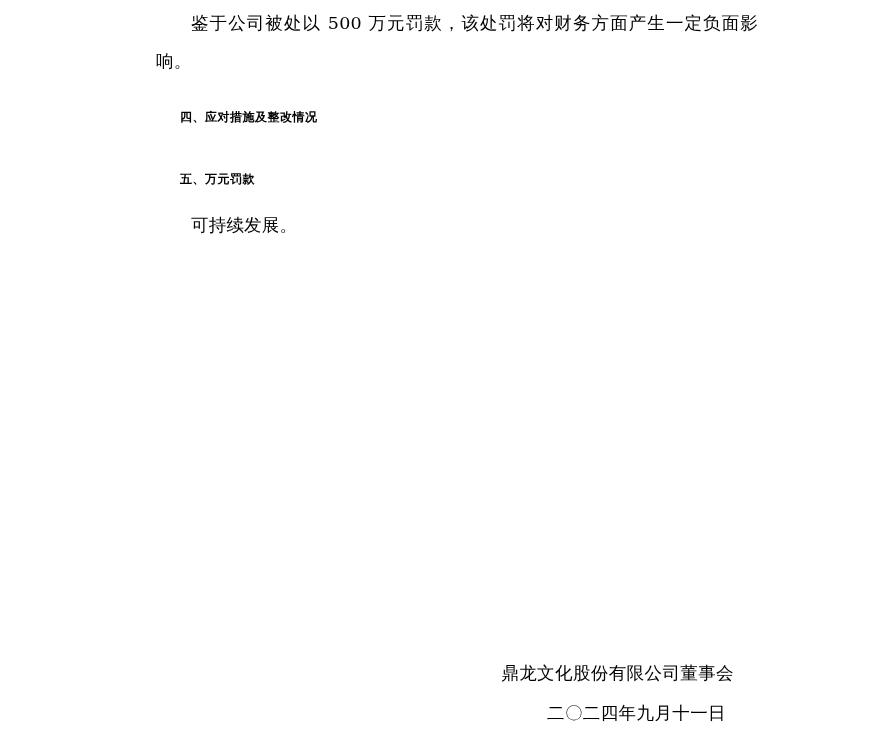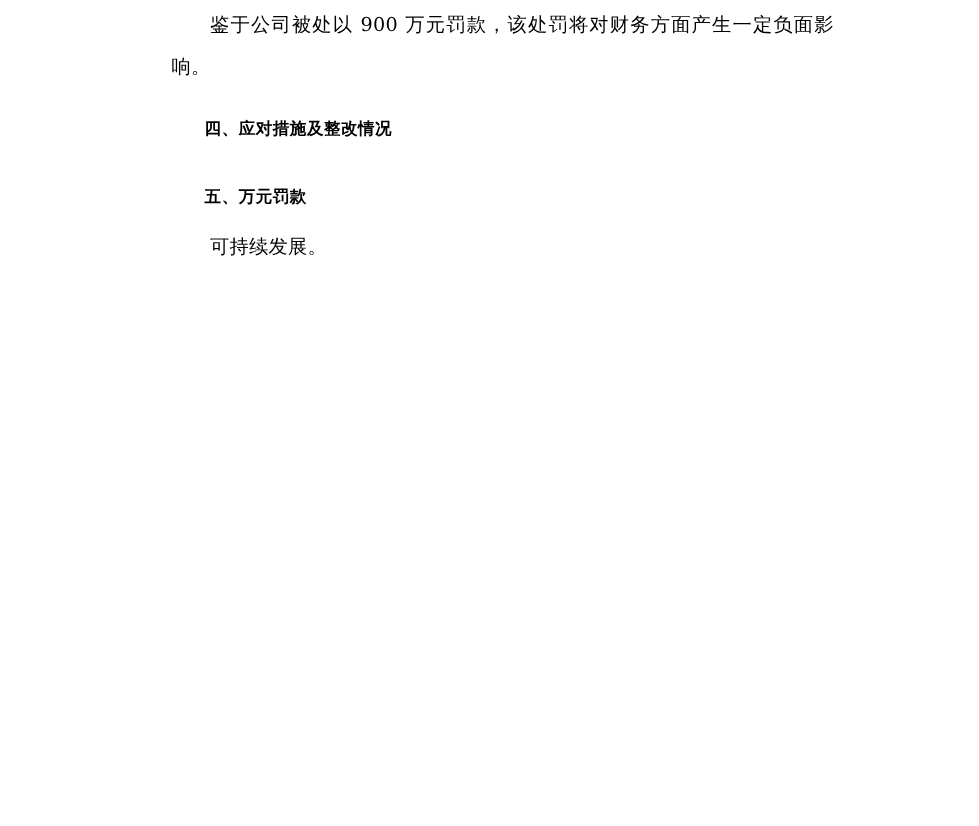--- a/index.html
+++ b/index.html
@@ -27,21 +27,21 @@
     text-align: justify;
     text-justify: inter-ideograph;
     text-indent: 2em;
     margin: 0;
     letter-spacing: 0.2px;
   }
   .para-first {
     padding-top: 4px;
   }
   .heading {
-    font-size: 15px;
+    font-size: 12px;
     line-height: 38px;
     font-weight: bold;
     text-indent: 2em;
     margin: 0;
     padding-top: 10px;
     letter-spacing: 0.5px;
   }
   .spacer-sm { height: 8px; }
   .spacer-md { height: 14px; }
   .sign-block {
@@ -59,31 +59,35 @@
   }
   .sign-line.date {
     padding-right: 32px;
   }
 </style>
 </head>
 <body>
 
 <div class="page">
 
-  <p class="para para-first">鉴于公司被处以 900 万元罚款，该处罚将对财务方面产生一定负面影响。</p>
+  <p class="para para-first">鉴于公司被处以 500 万元罚款，该处罚将对财务方面产生一定负面影响。</p>
 
   <div class="spacer-sm"></div>
 
   <h2 class="heading">四、应对措施及整改情况</h2>
 
 
 
   <div class="spacer-md"></div>
 
   <h2 class="heading">五、万元罚款</h2>
 
 
   <div class="spacer-sm"></div>
 
   <p class="para">可持续发展。</p>
 
+  <div class="sign-block">
+    <div class="sign-line">鼎龙文化股份有限公司董事会</div>
+    <div class="sign-line date">二〇二四年九月十一日</div>
+  </div>
 
 </div>
 
 </body></html>

